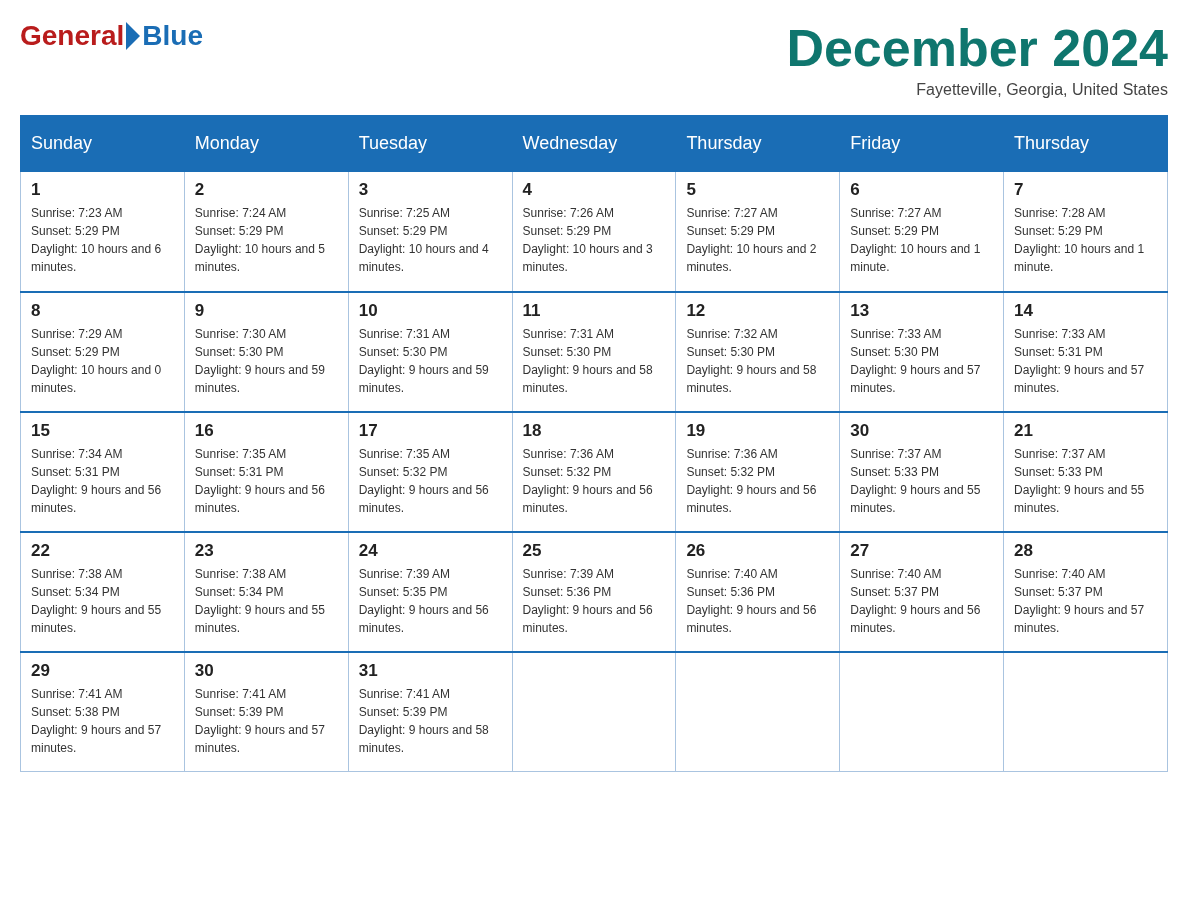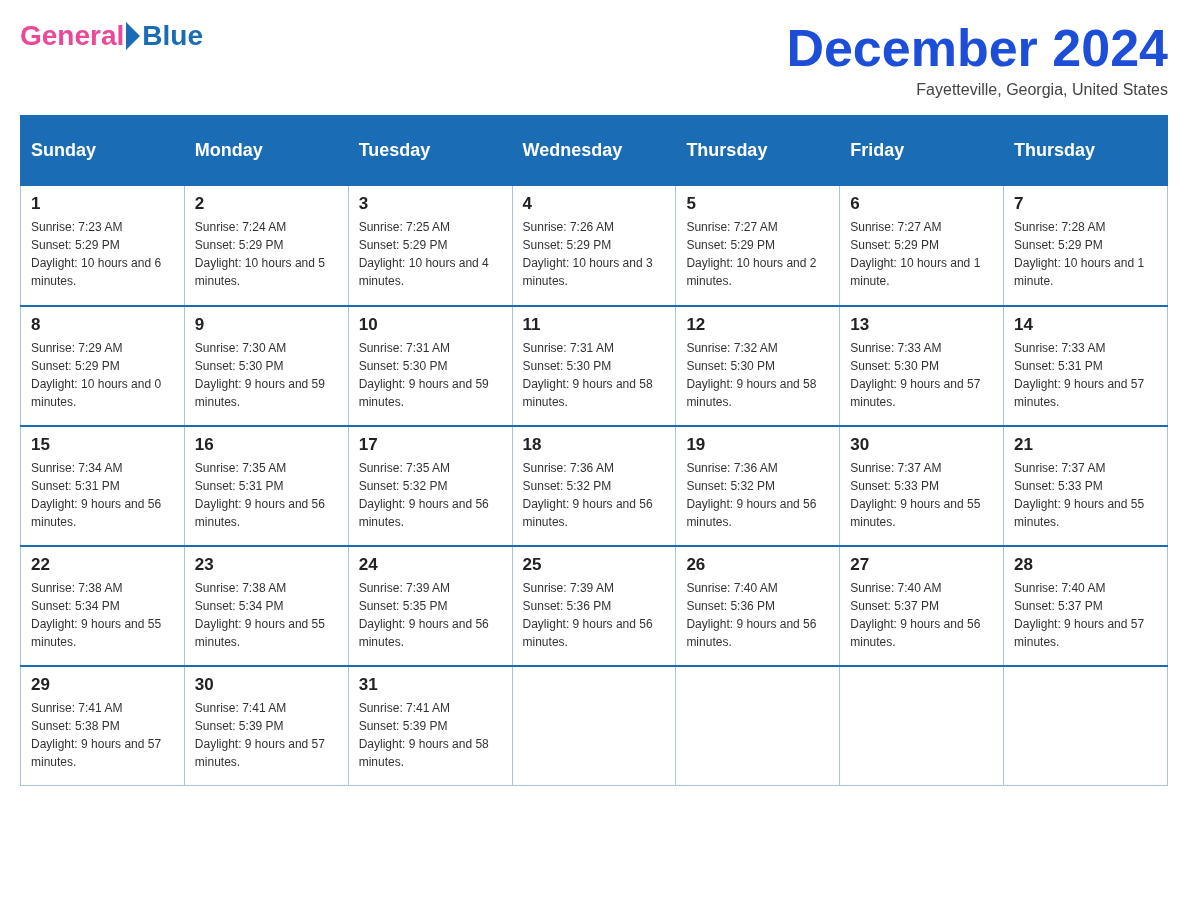--- a/index.html
+++ b/index.html
@@ -22,21 +22,21 @@
       align-items: flex-start;
     }
     .logo-text {
       display: flex;
       align-items: center;
       font-size: 28px;
       font-weight: bold;
       color: #333;
     }
     .logo-general {
-      color: #ec4899;
+      color: #b91c1c;
     }
     .logo-arrow {
       width: 0;
       height: 0;
       border-left: 14px solid #1a6db5;
       border-top: 14px solid transparent;
       border-bottom: 14px solid transparent;
       display: inline-block;
       margin: 0 2px;
     }
@@ -44,39 +44,39 @@
       color: #1a6db5;
       font-size: 28px;
       font-weight: bold;
     }
     .title-section {
       text-align: right;
     }
     .month-title {
       font-size: 52px;
       font-weight: bold;
-      color: #1d4ed8;
+      color: #0f766e;
       line-height: 1.1;
     }
     .location {
       font-size: 16px;
       color: #444;
       margin-top: 4px;
     }
     .calendar {
       width: 100%;
       border-collapse: collapse;
       border: 1px solid #1a6db5;
     }
     .calendar th {
       background-color: #1a6db5;
       color: #fff;
       font-size: 18px;
-      font-weight: bold;
-      padding: 24px 10px;
+      font-weight: normal;
+      padding: 17px 10px;
       text-align: left;
       border: 1px solid #1a6db5;
     }
     .calendar td {
       vertical-align: top;
       padding: 8px 10px;
       border: 1px solid #aac4e0;
       width: 14.28%;
       height: 120px;
       font-size: 13px;

